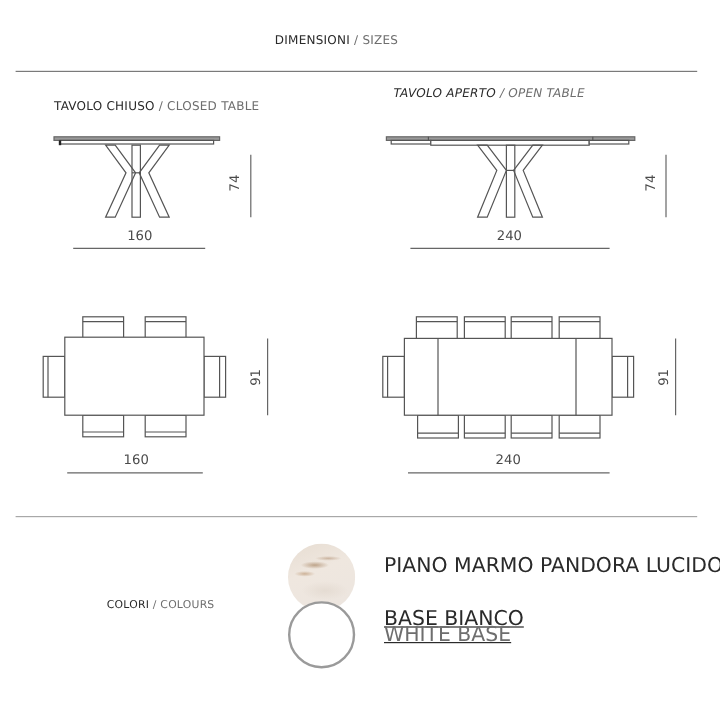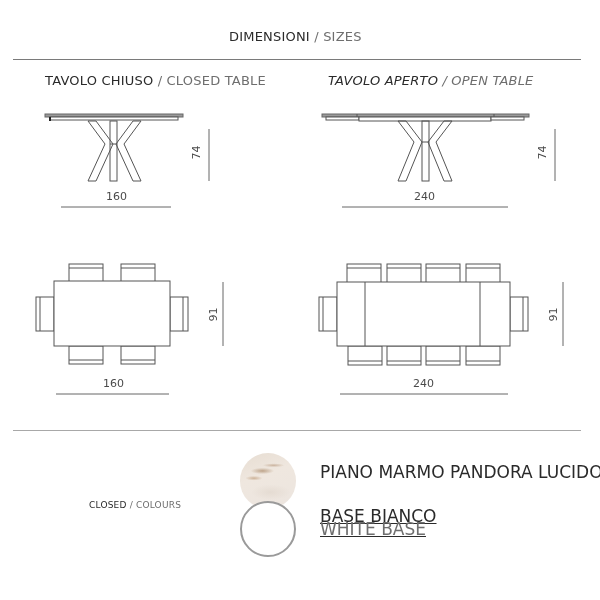--- a/index.html
+++ b/index.html
@@ -1,19 +1,19 @@
 <!DOCTYPE html>
 <html><head>
   <meta charset="utf-8">
   <style>
     html, body { margin: 0; padding: 0; background: #ffffff; }
     body { width: 600px; height: 600px; position: relative; overflow: hidden;
       font-family: "DejaVu Sans", "Liberation Sans", sans-serif; color: #2b2b2b; }
     .abs { position: absolute; }
-    .title { font-size: 13px; letter-spacing: 0.2px; white-space: nowrap; }
+    .title { font-size: 10px; letter-spacing: 0.2px; white-space: nowrap; }
     .title .strong { color: #2a2a2a; }
     .title .light { color: #6e6e6e; }
     .rule { position: absolute; height: 1px; background: #8a8a8a; }
     .dim-label { font-size: 11px; color: #4a4a4a; position: absolute; white-space: nowrap; }
     .dim-vert { transform: rotate(-90deg); transform-origin: center; }
     svg { position: absolute; overflow: visible; }
     .swatch { position: absolute; border-radius: 50%; }
     .swatch-marble {
       background:
         radial-gradient(ellipse 30% 8% at 40% 32%, rgba(150,110,70,0.55), rgba(150,110,70,0) 70%),
@@ -28,21 +28,21 @@
     .color-text .n2 { color: #6e6e6e; display: block; }
   </style>
 </head>
 <body>
 
 <div class="abs title" style="left:229px; top:29px;">
   <span class="strong">DIMENSIONI</span><span class="light"> / </span><span class="light">SIZES</span>
 </div>
 <div class="rule" style="left:13px; top:59px; width:568px; background:#7a7a7a;"></div>
 
-<div class="abs title" style="left:45px; top:73px;">
+<div class="abs title" style="left:45px; top:84px;">
   <span class="strong">TAVOLO CHIUSO</span><span class="light"> / </span><span class="light">CLOSED TABLE</span>
 </div>
 
 <div class="abs title" style="left:328px; top:73px;font-style:italic;">
   <span class="strong">TAVOLO APERTO</span><span class="light"> / </span><span class="light">OPEN TABLE</span>
 </div>
 
 <svg style="left:0;top:0;" width="600" height="600">
   <g stroke="#555" stroke-width="1" fill="none">
 
@@ -140,21 +140,21 @@
   </g>
   <line x1="563" y1="282" x2="563" y2="346" stroke="#666" stroke-width="1"></line>
   <line x1="340" y1="394" x2="508" y2="394" stroke="#666" stroke-width="1"></line>
 </svg>
 <div class="dim-label" style="left:413px; top:377px;">240</div>
 <div class="dim-label dim-vert" style="left:546px; top:308px;">91</div>
 
 <div class="rule" style="left:13px; top:430px; width:568px; background:#a8a8a8;"></div>
 
 <div class="abs title" style="left:89px; top:500px; font-size:9px;">
-  <span class="strong">CLOSED</span><span class="light"> / </span><span class="light">COLOURS</span>
+  <span class="strong">COLORI</span><span class="light"> / </span><span class="light">COLOURS</span>
 </div>
 
 <div class="swatch swatch-marble" style="left:240px; top:453px; width:56px; height:56px;"></div>
 <div class="swatch swatch-white" style="left:240px; top:501px; width:56px; height:56px;"></div>
 
 <div class="color-text" style="left:320px; top:466px;">
   <span class="n1">PIANO MARMO PANDORA LUCIDO</span>
 </div>
 <div class="color-text" style="left:320px; top:510px;text-decoration:underline;">
   <span class="n1">BASE BIANCO</span>

